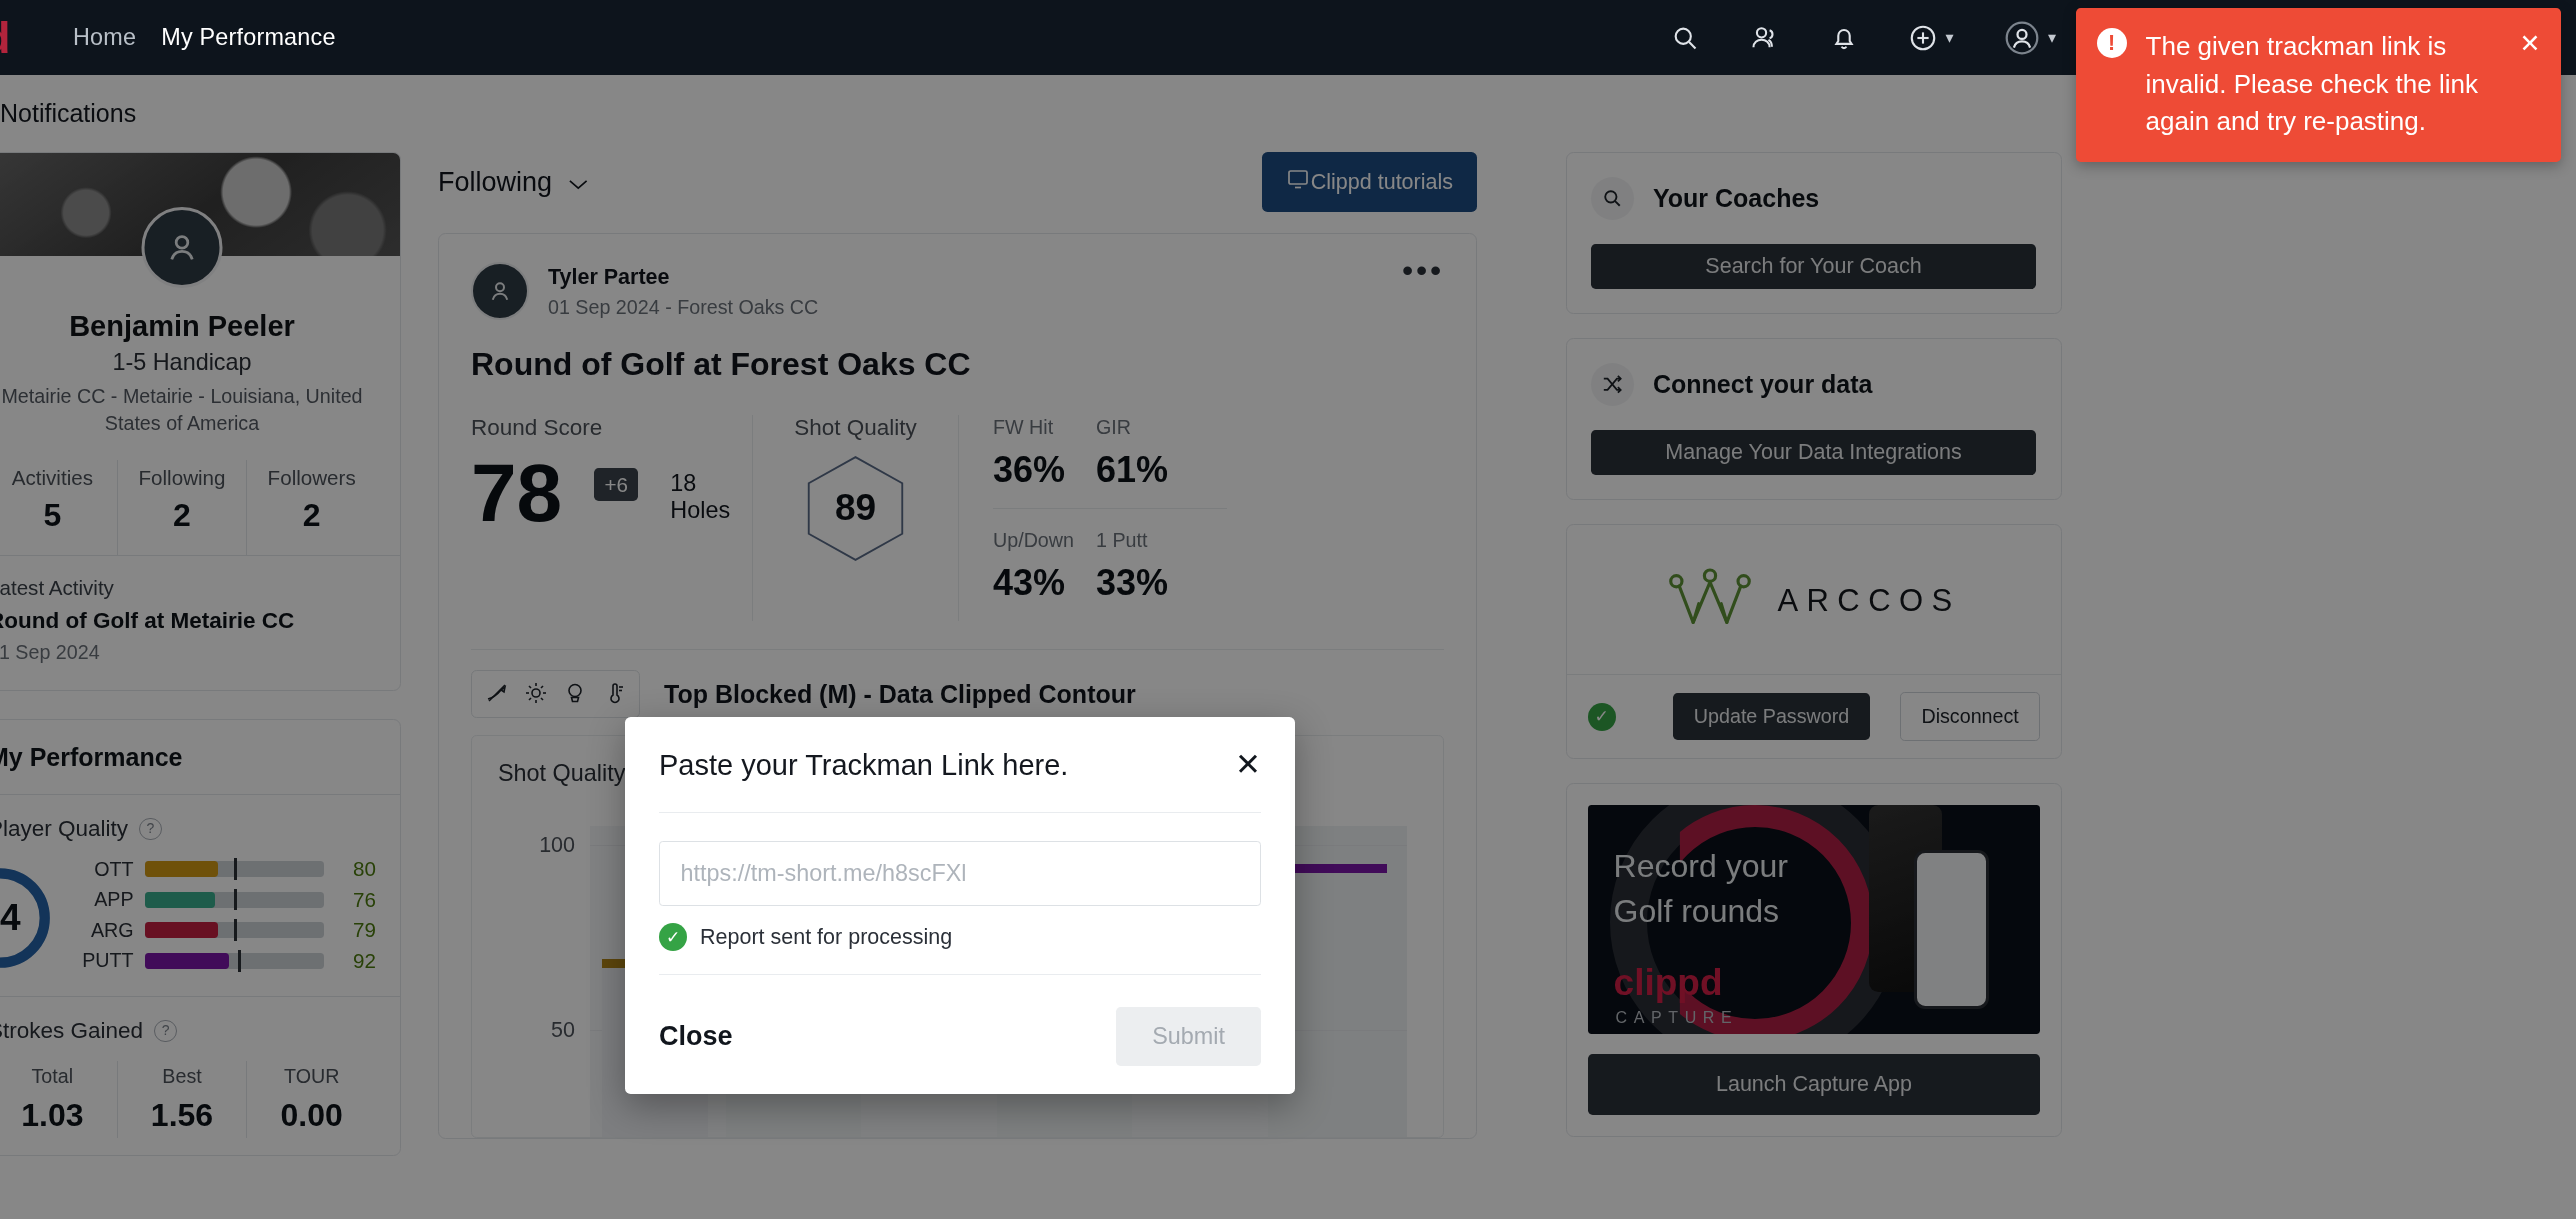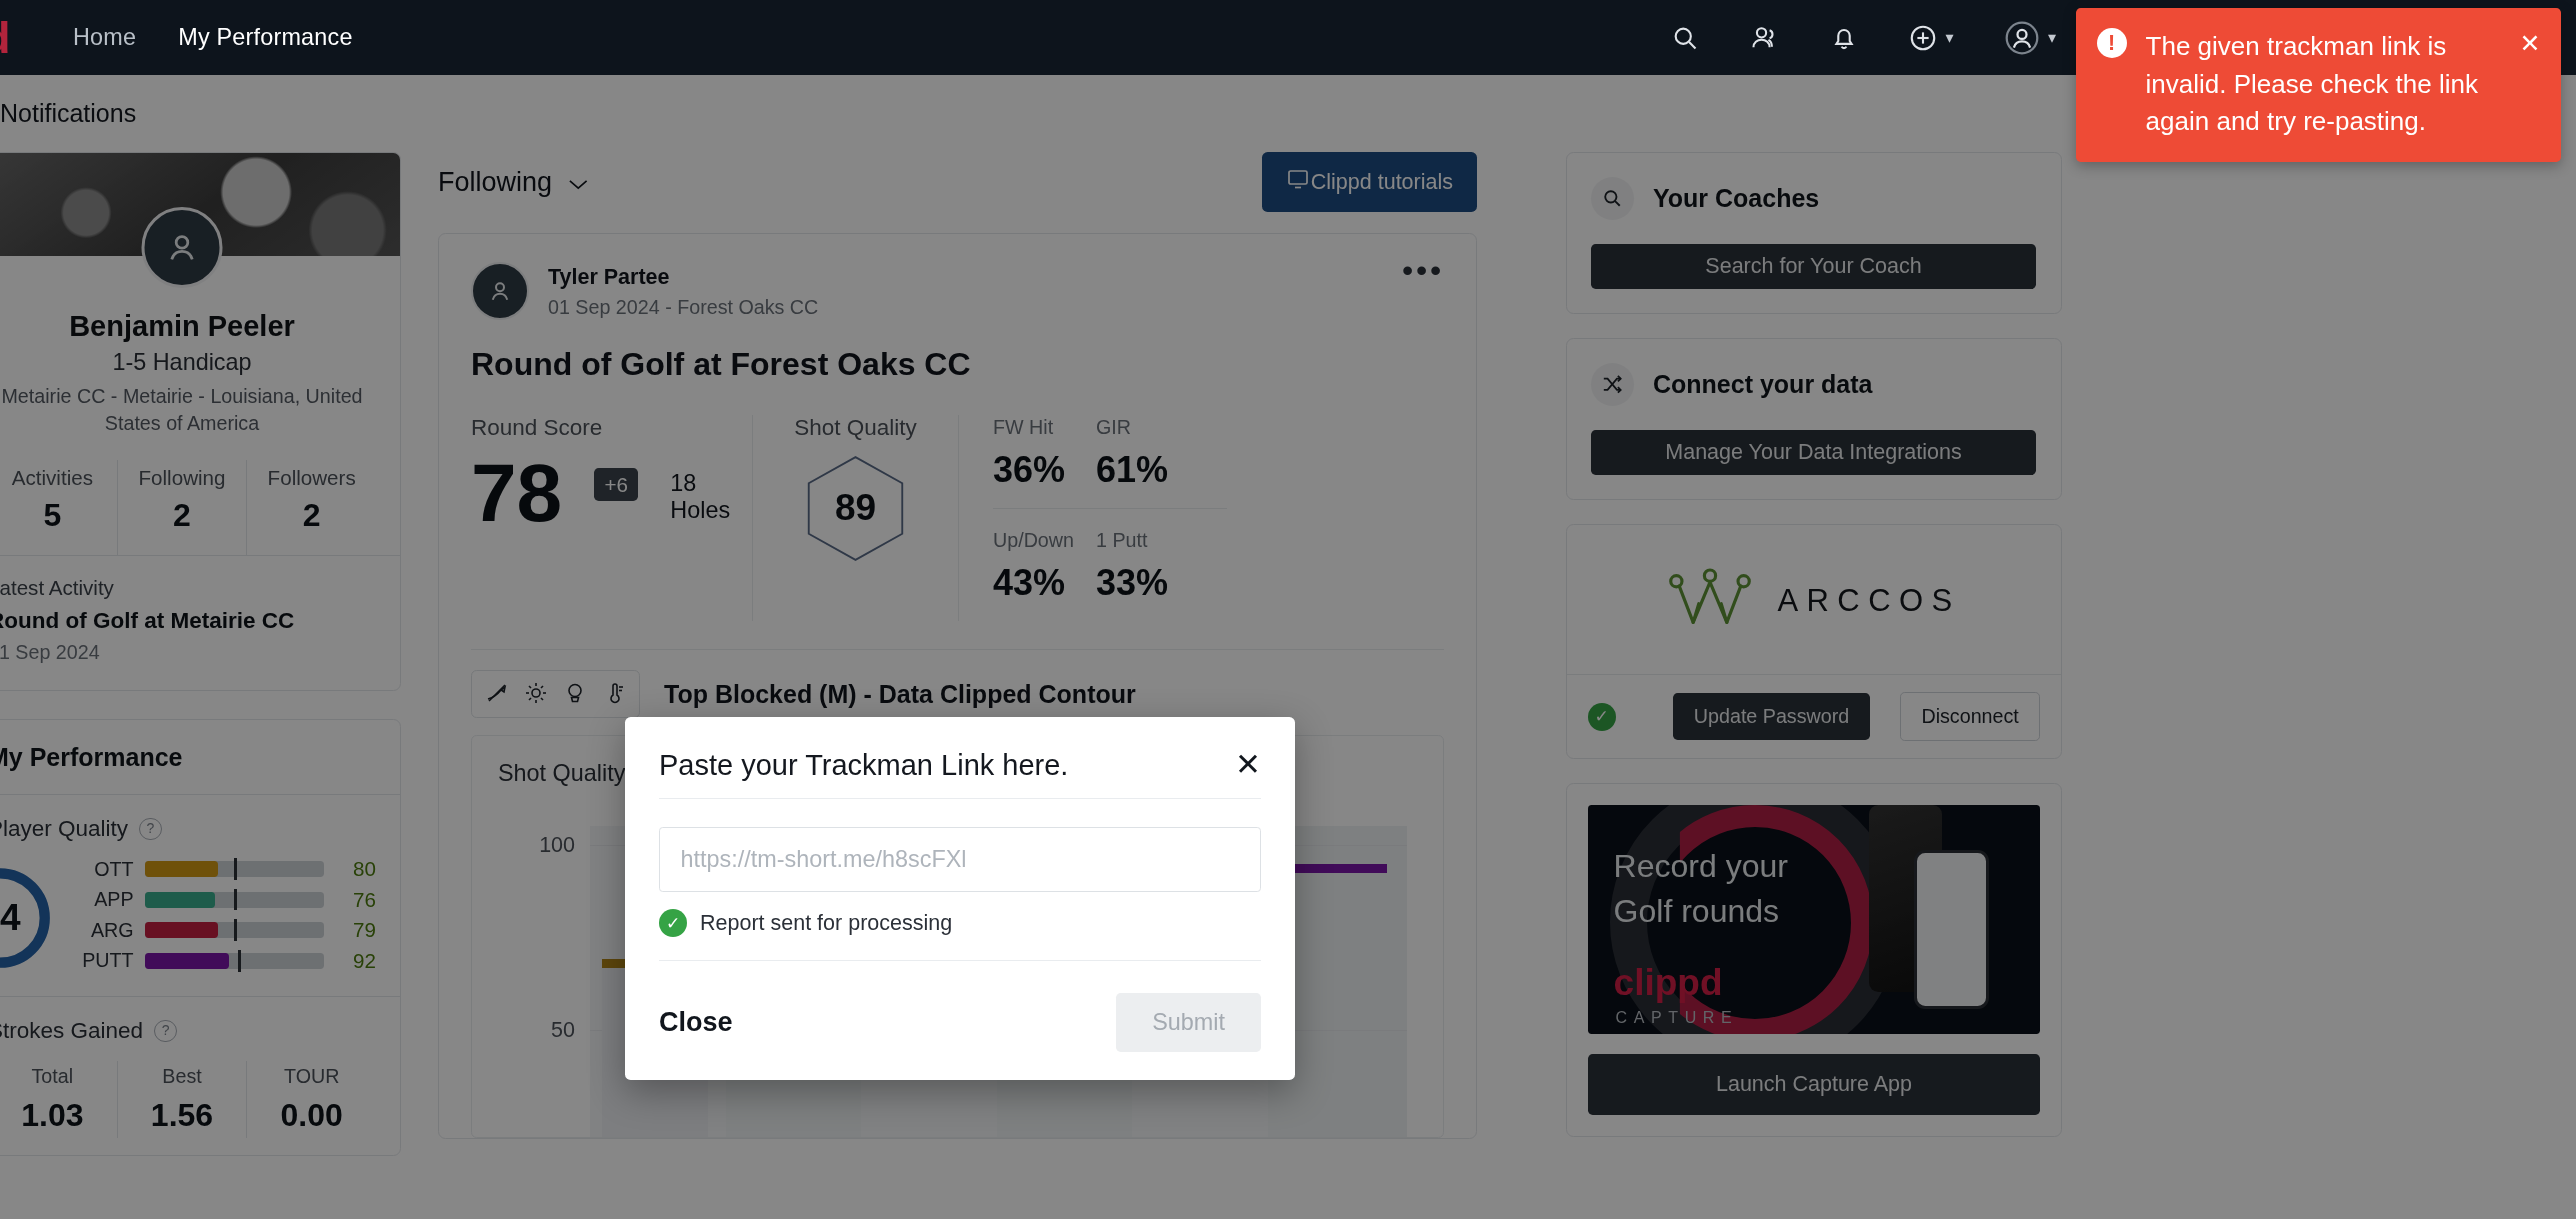--- a/index.html
+++ b/index.html
@@ -14,21 +14,21 @@
   #root { position: relative; width: 2576px; height: 1220px; background:#ffffff; }
 
   
   .topnav {
     position:absolute; left:0; top:0; width:2576px; height:75px;
     background:#0d141c; display:flex; align-items:center; z-index:40;
   }
   .brand-logo { position:absolute; left:-17px; top:13px; width:43px; height:49px;
     color:#b2243c; font-size:45px; font-weight:700; line-height:49px;
     font-family:"Liberation Sans", sans-serif; overflow:hidden; }
-  .nav-links { display:flex; align-items:center; gap:42px; margin-left:73px; }
+  .nav-links { display:flex; align-items:center; gap:25px; margin-left:73px; }
   .nav-link { color:#b9c0c8; font-size:23.4px; letter-spacing:0.2px; }
   .nav-link.active { color:#ffffff; }
   .nav-right { position:absolute; right:520px; top:0; height:75px; display:flex;
     align-items:center; gap:51px; }
   .nav-ico { color:#dfe3e8; display:flex; align-items:center; }
   .nav-ico.with-caret { gap:7.5px; }
   .caret { color:#c3c9d0; font-size:16px; line-height:1; }
 
   
   .scrim { position:absolute; left:0; top:75px; width:2576px; height:1145px;
@@ -195,21 +195,21 @@
   .phone-b { position:absolute; left:326px; top:45px; width:75px; height:159px;
     background:#f2f3f5; border:3.7px solid #2a2f36; border-radius:11.2px; }
   .promo-btn { display:block; width:100%; margin-top:20.6px; background:#2b323a; color:#e8eaec;
     border:none; border-radius:4.7px; padding:18px 0; font-size:21.5px; cursor:pointer; }
 
   
   .modal { position:absolute; left:625px; top:717px; width:670px; z-index:60;
     background:#fff; border-radius:5.6px; box-shadow:0 11.2px 37px rgba(0,0,0,.32);
     padding:32px 34px 28px; }
   .modal-head { display:flex; align-items:flex-start; justify-content:space-between;
-    padding-bottom:16px; border-bottom:0.9px solid #e9ecef;text-align:right; }
+    padding-bottom:30px; border-bottom:0.9px solid #e9ecef;text-align:right; }
   .modal-title { font-size:29px; color:#14181f; }
   .modal-x { font-size:31px; color:#11161d; cursor:pointer; line-height:1; font-weight:400; }
   .modal-input { width:100%; margin-top:28px; border:0.9px solid #dde1e5; border-radius:3.7px;
     padding:18px 20.6px; font-size:23.4px; color:#1b2027; font-family:"Liberation Sans", sans-serif; }
   .modal-input::placeholder { color:#aeb4bb; }
   .modal-status { display:flex; align-items:center; gap:13px; margin-top:17px;
     padding-bottom:22.5px; border-bottom:0.9px solid #e9ecef; }
   .modal-status .t { font-size:21.5px; color:#2b3038; }
   .modal-foot { display:flex; align-items:center; justify-content:space-between;
     padding-top:32px; }

